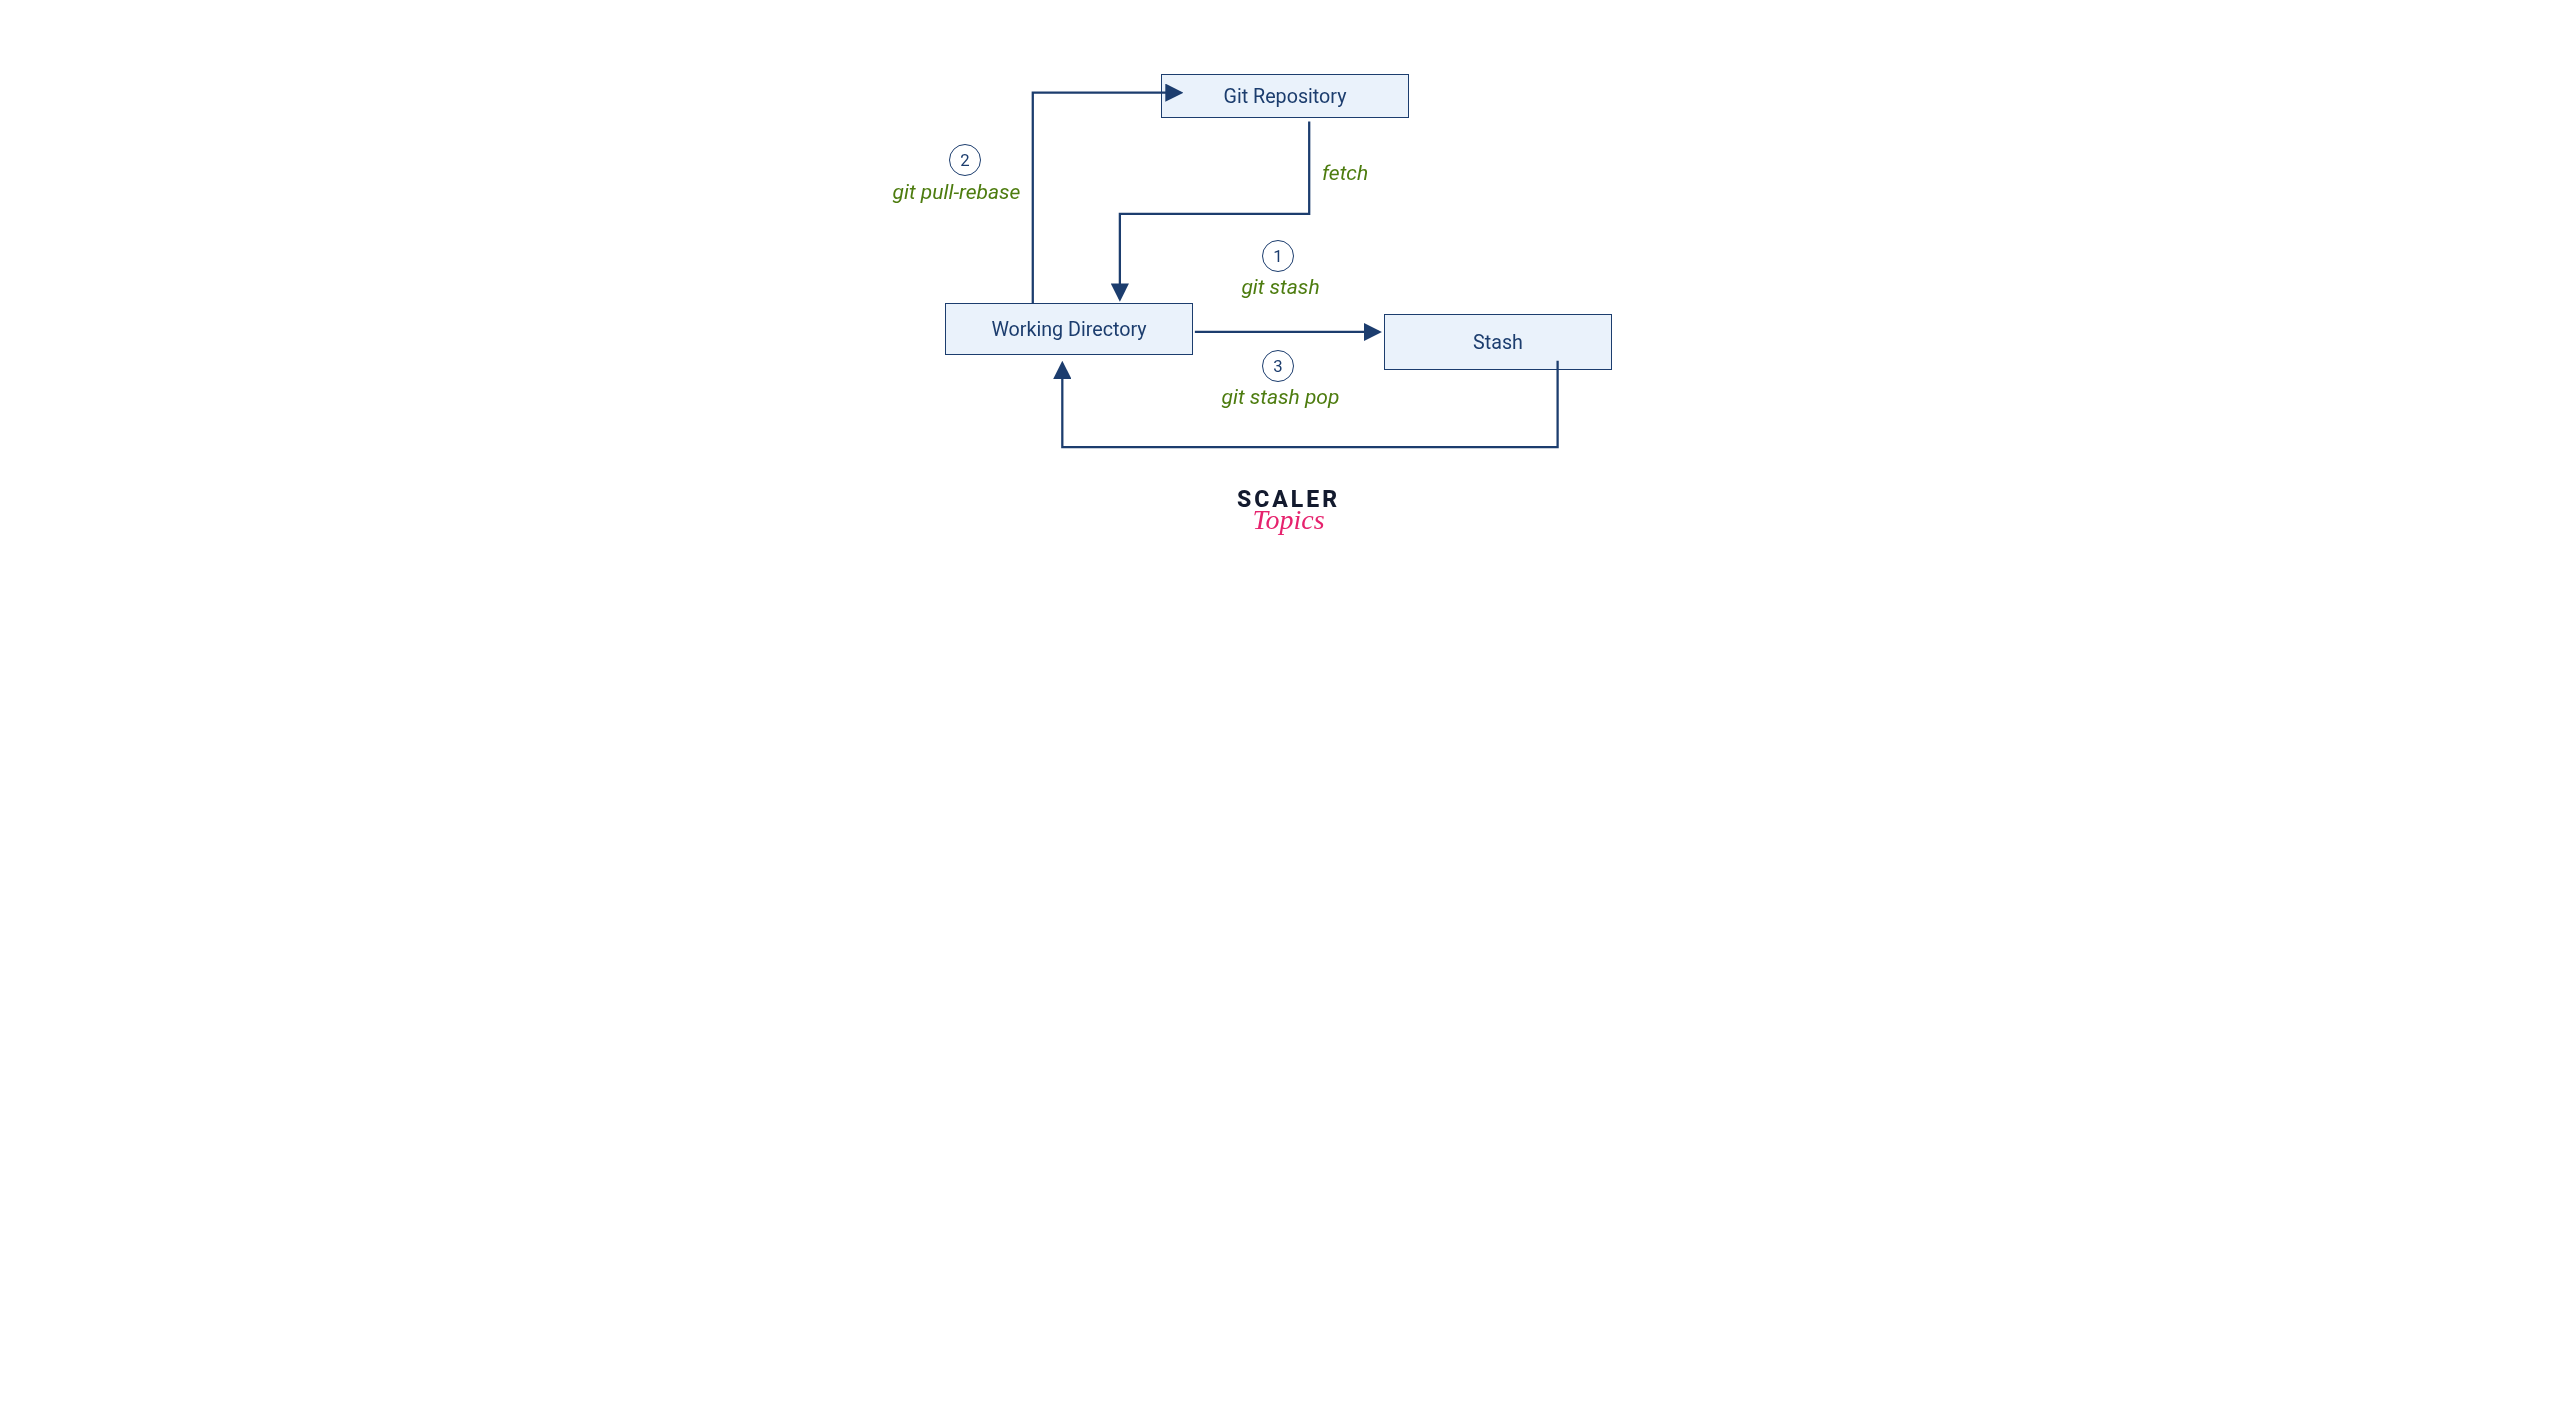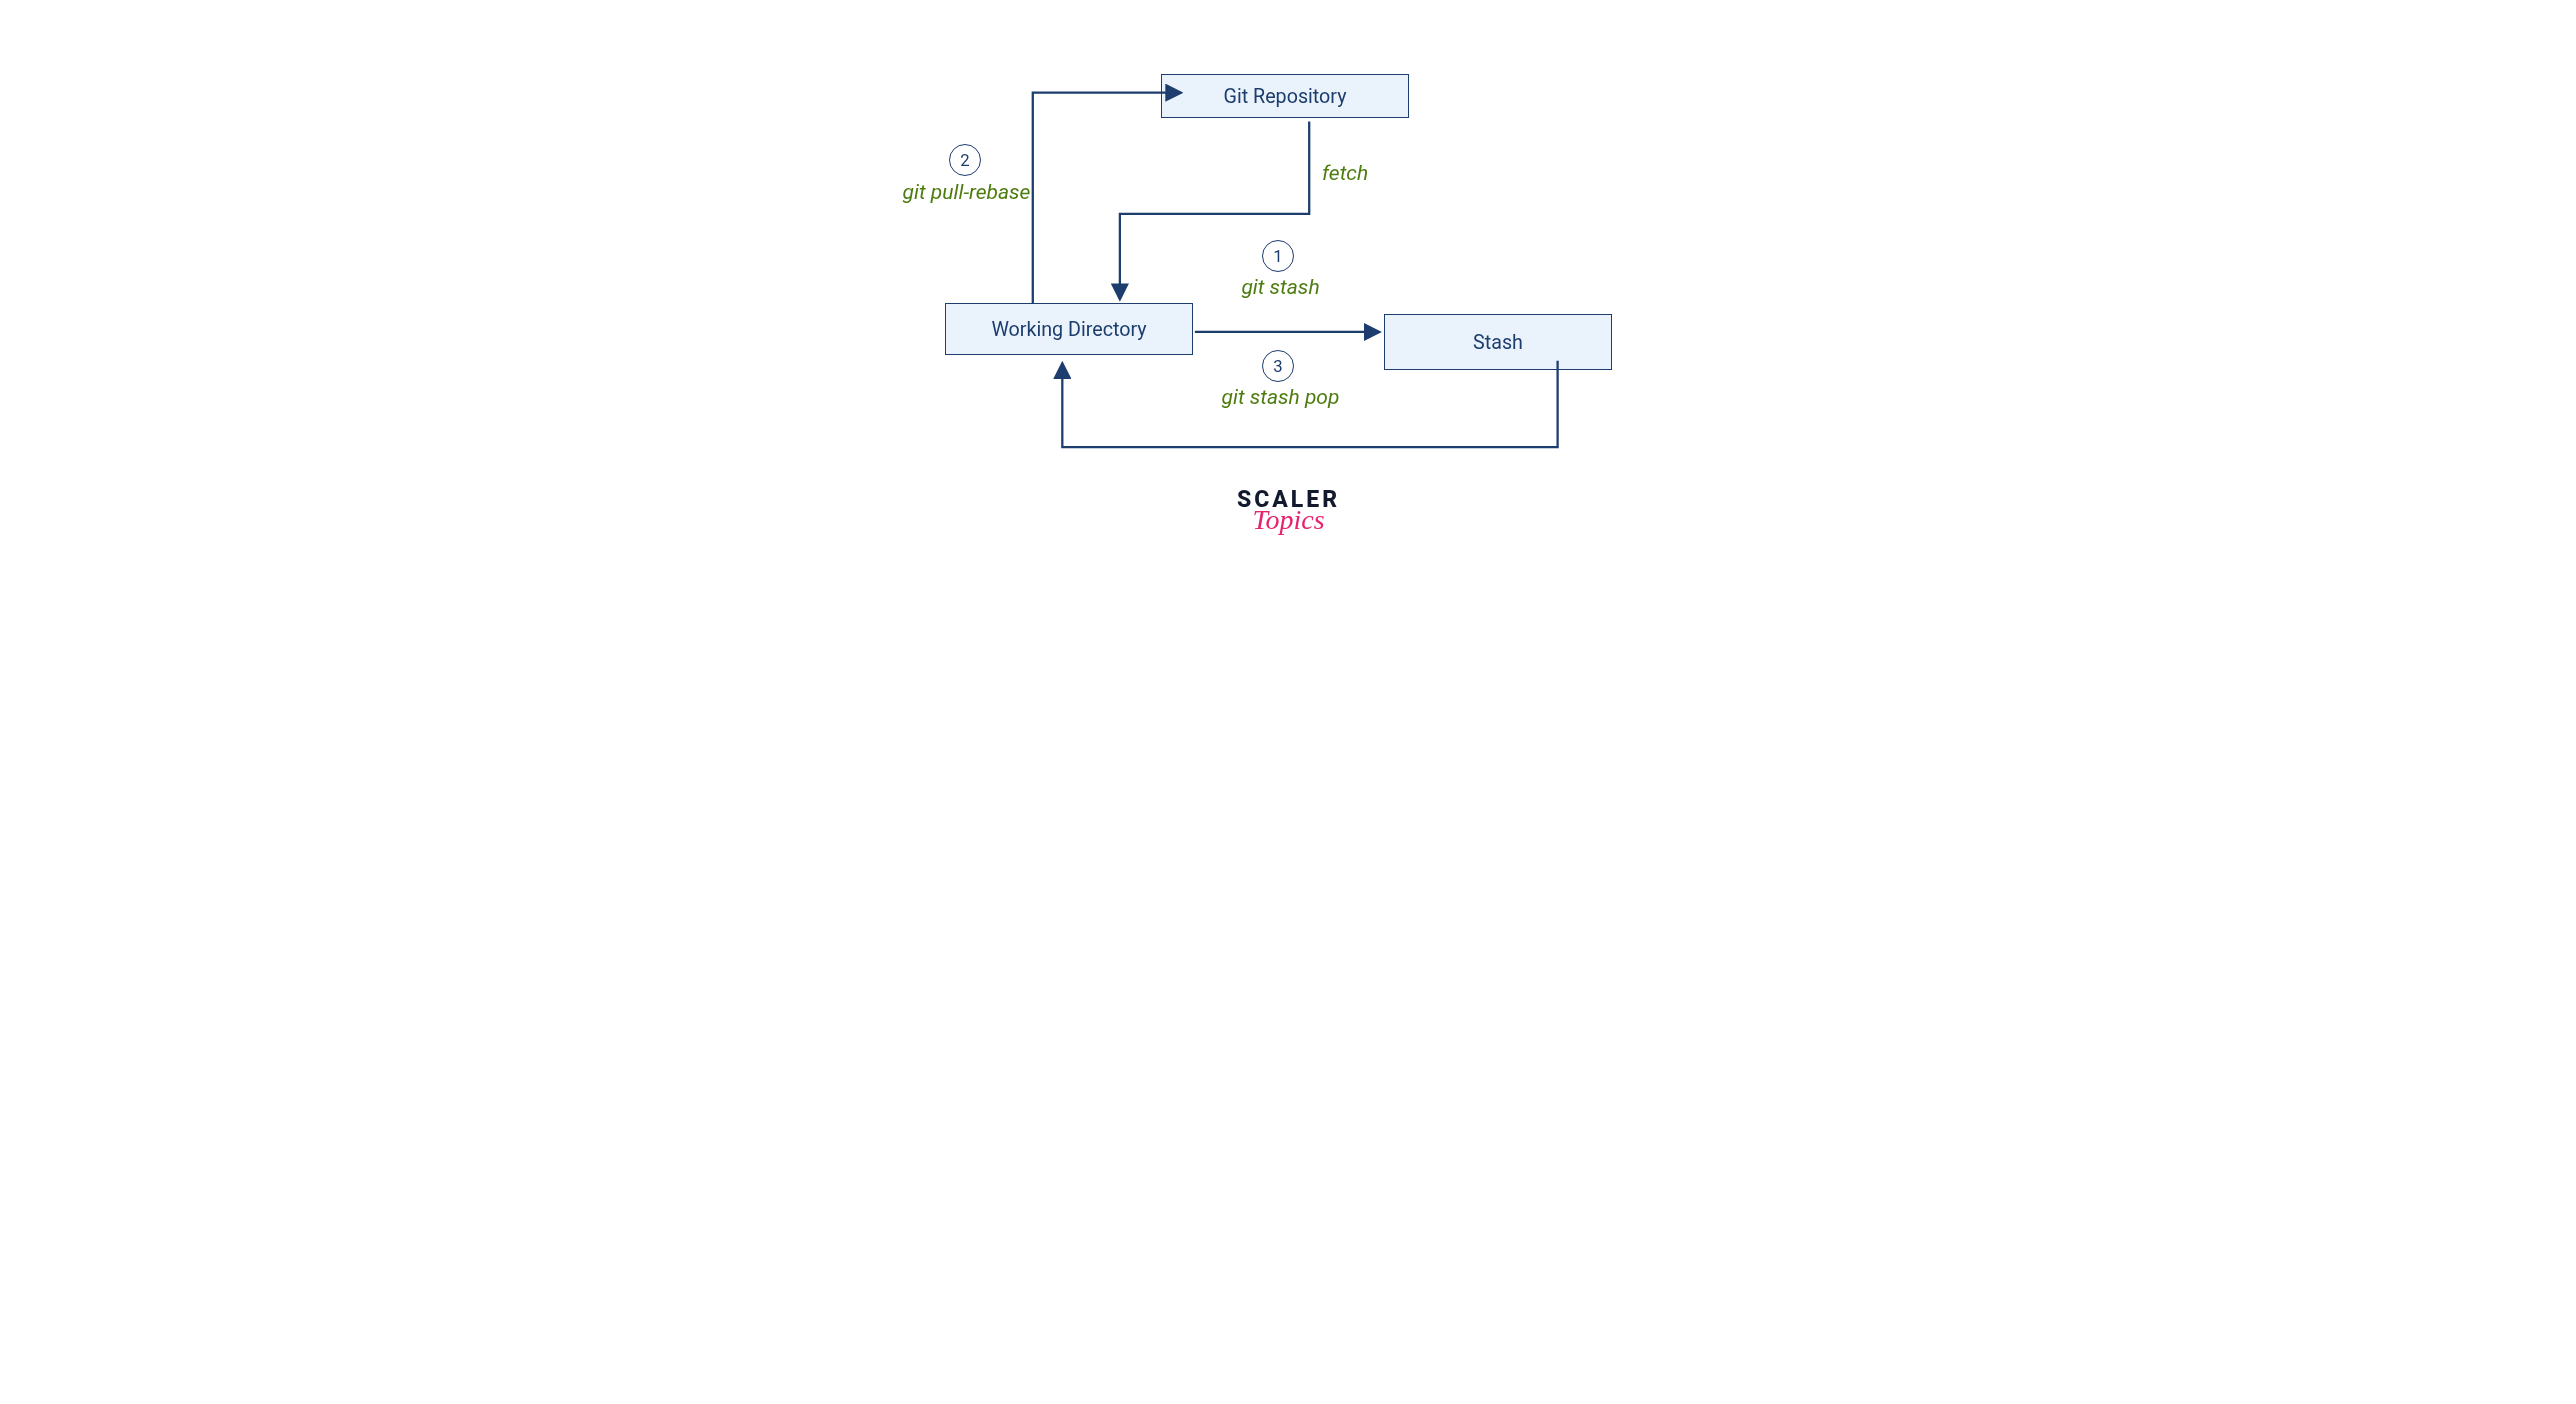--- a/index.html
+++ b/index.html
@@ -112,21 +112,21 @@
   <div class="step-badge" style="left:229px; top:144px;">
     <span>2</span>
   </div>
   <div class="step-badge" style="left:542px; top:240px;">
     <span>1</span>
   </div>
   <div class="step-badge" style="left:542px; top:350px;">
     <span>3</span>
   </div>
 
-  <div class="label" style="left:133px; top:180px; width:227px;">git pull-rebase</div>
+  <div class="label" style="left:123px; top:180px; width:227px;">git pull-rebase</div>
 
   <div class="label" style="left:602px; top:161px; width:91px; text-align:left;">fetch</div>
 
   <div class="label" style="left:477px; top:275px; width:167px;">git stash</div>
 
   <div class="label" style="left:462px; top:385px; width:197px;">git stash pop</div>
 
   <div class="logo" style="left:485px; top:488px; width:167px;">
     <div class="logo-scaler">SCALER</div>
     <div class="logo-topics">Topics</div>

